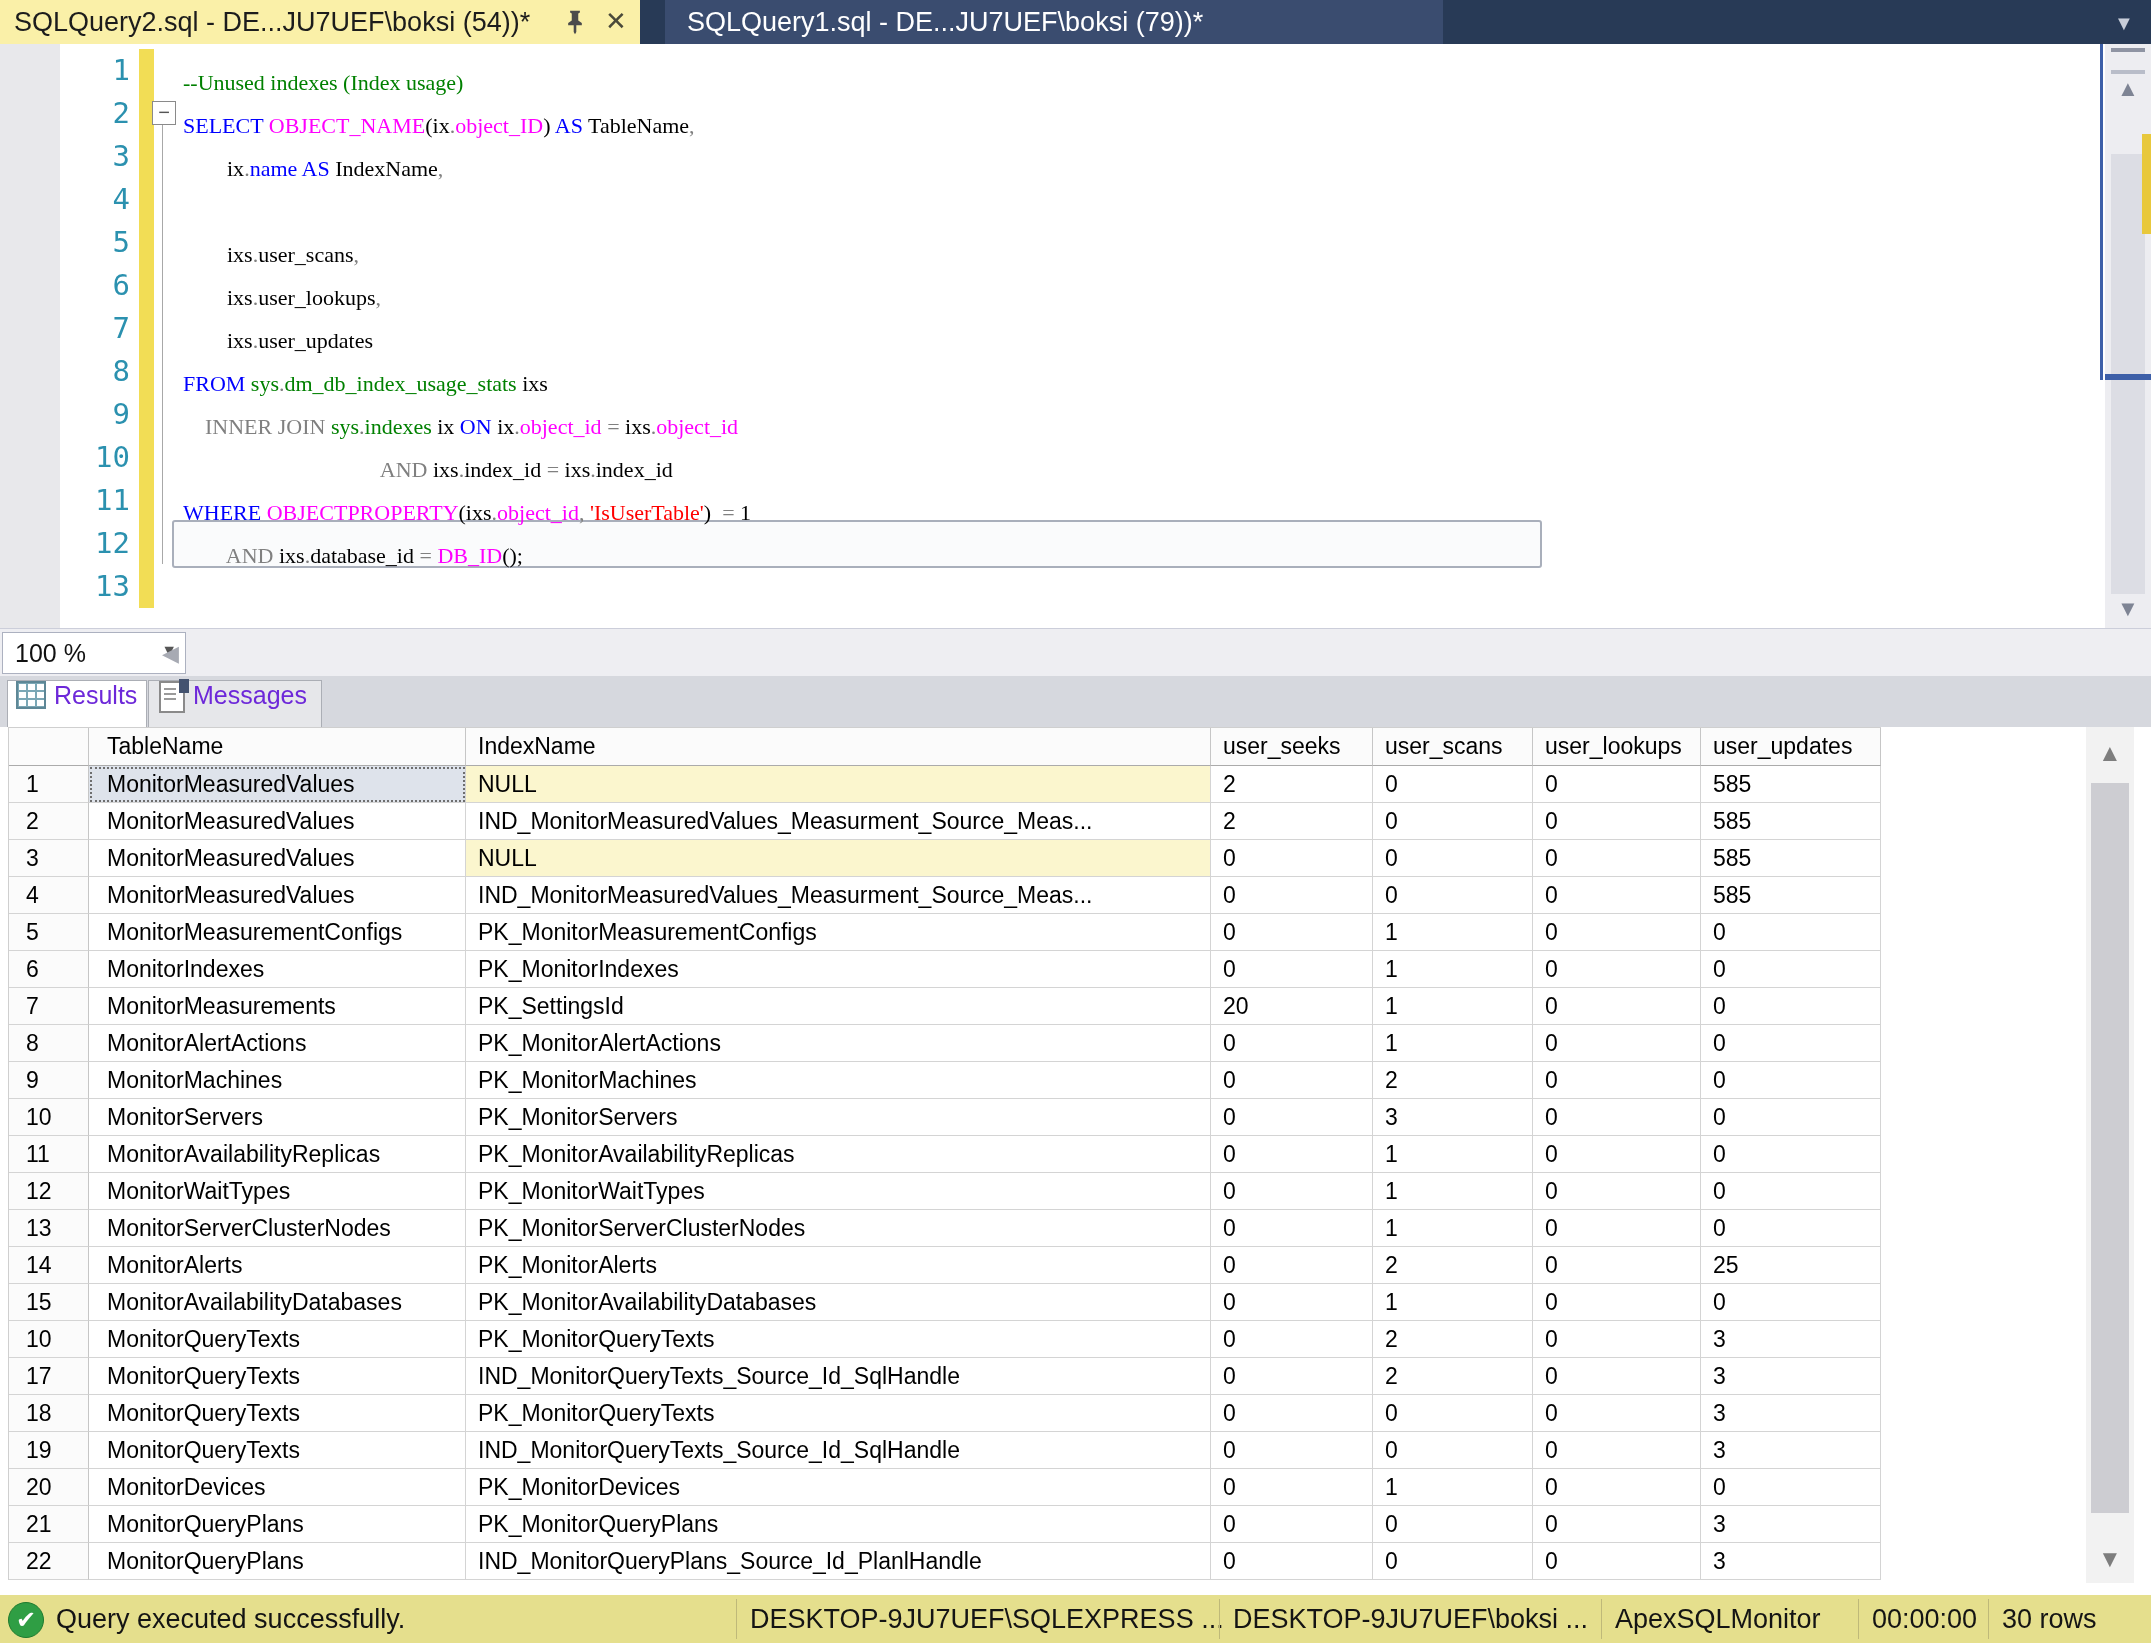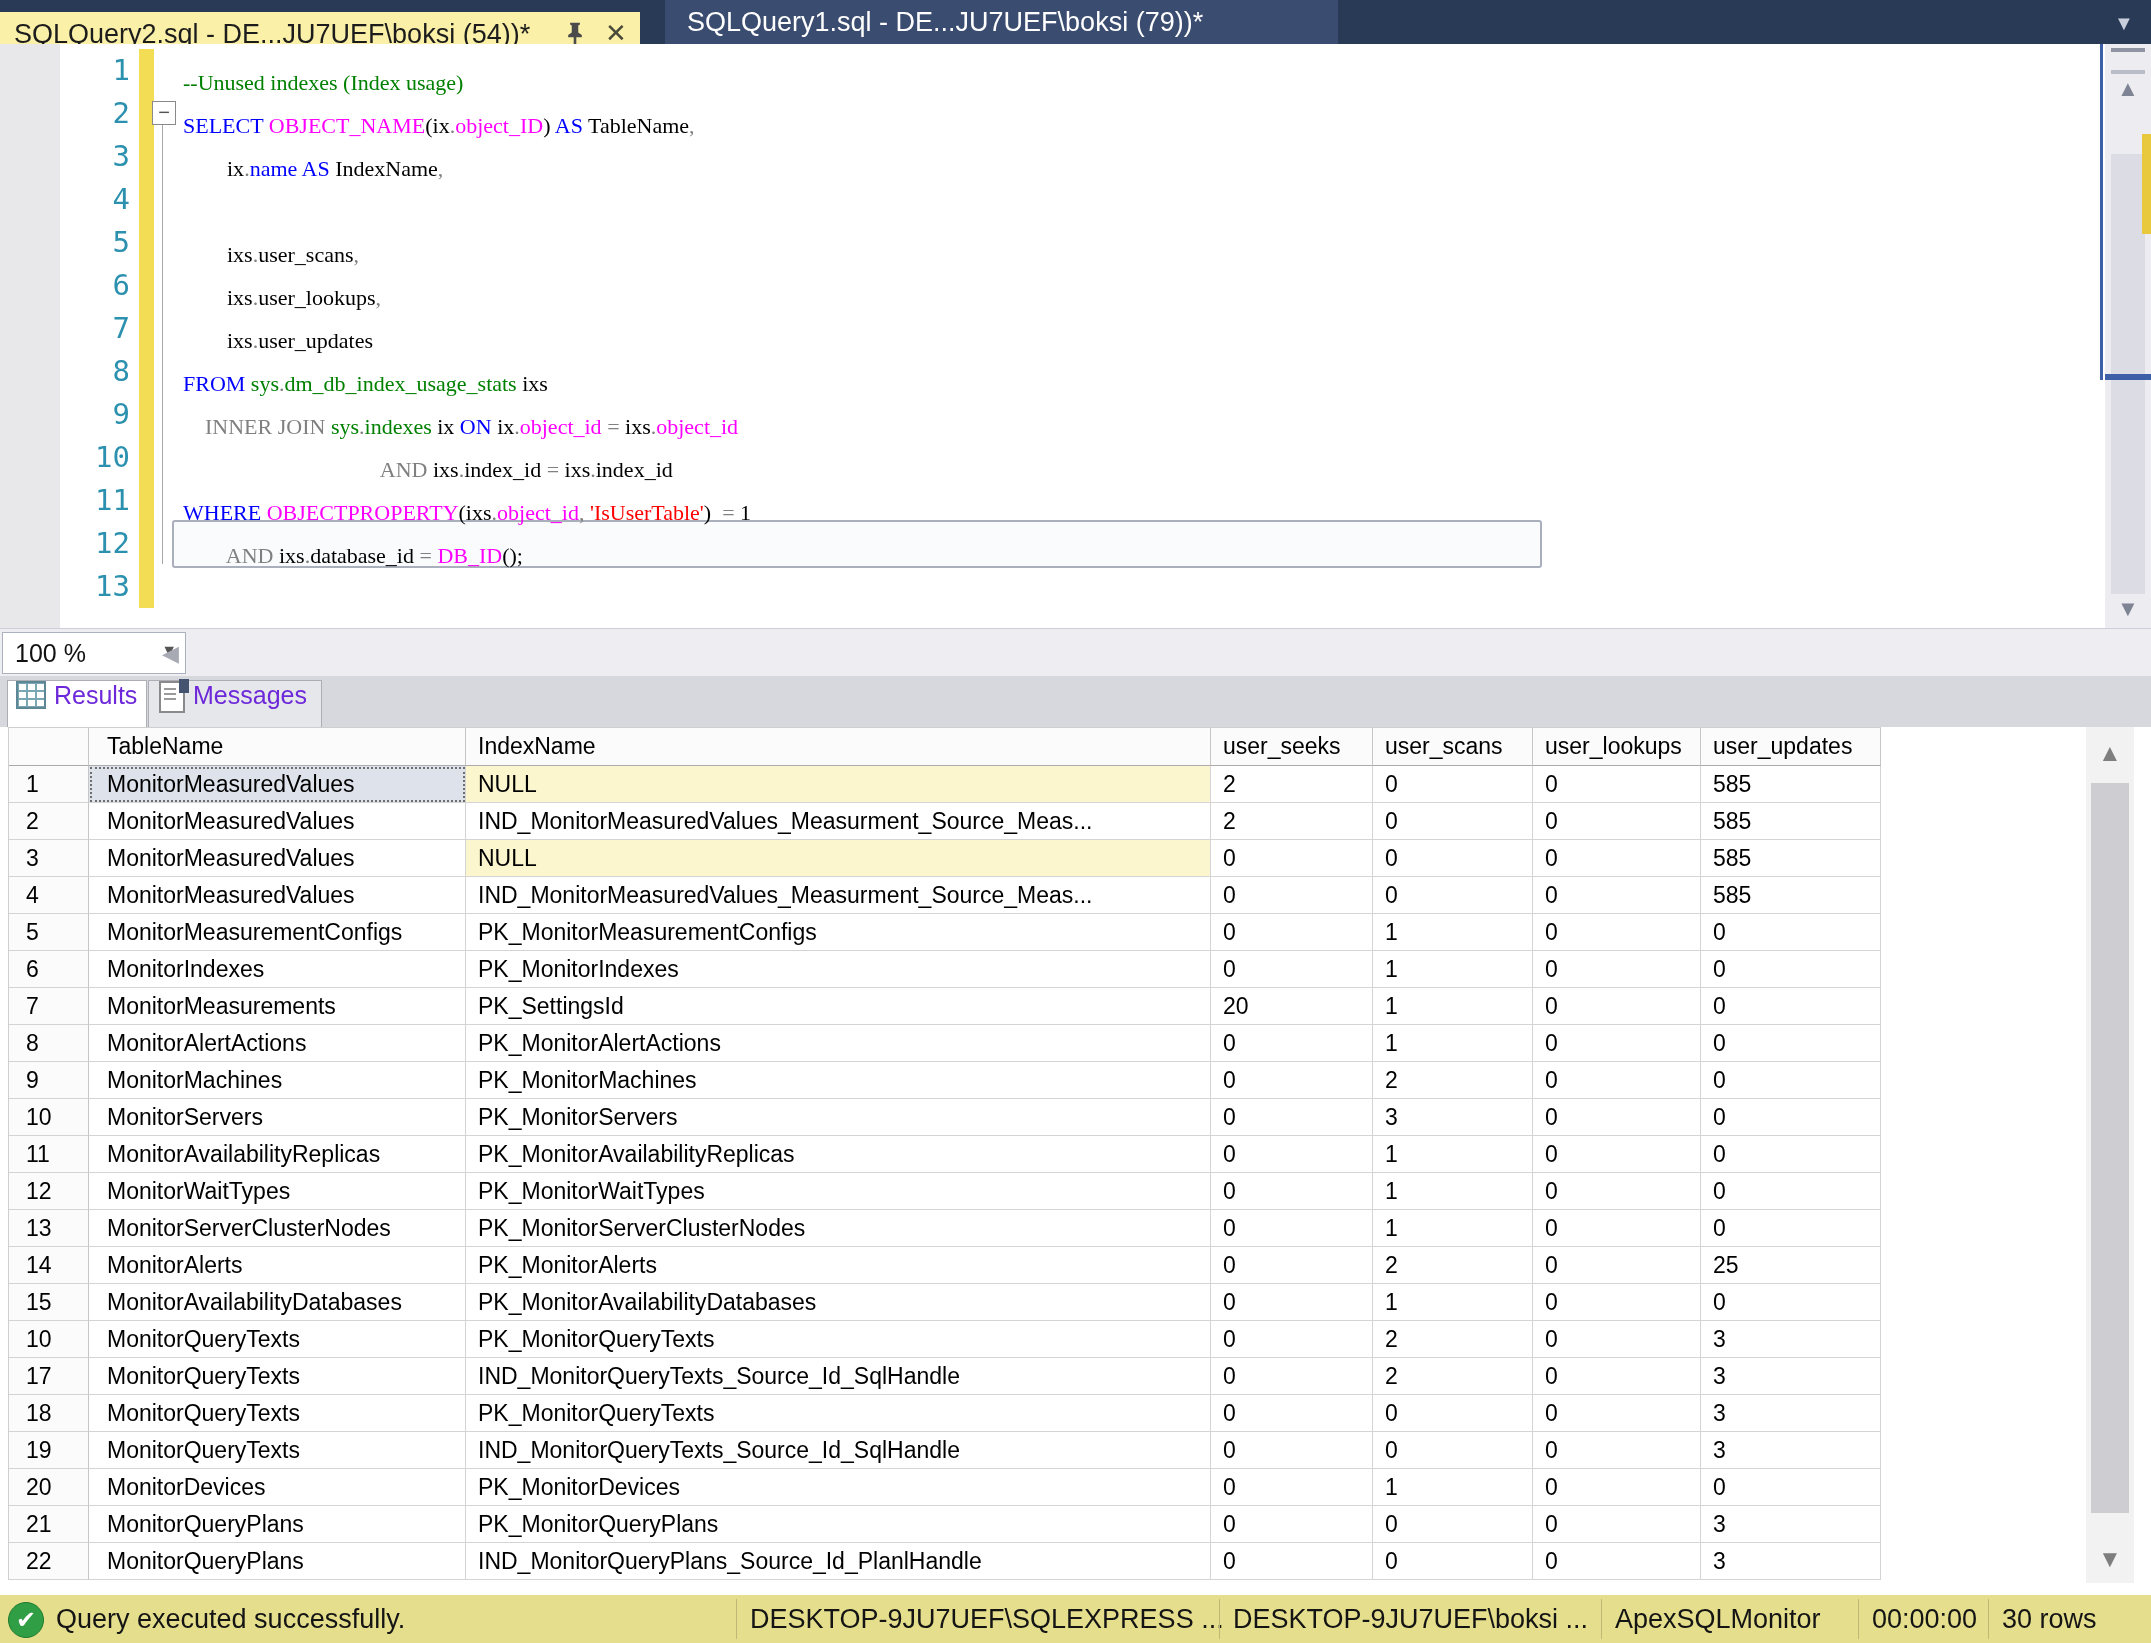--- a/index.html
+++ b/index.html
@@ -2,23 +2,23 @@
 <html><head>
 <meta charset="utf-8">
 <style>
   html,body{margin:0;padding:0;background:#9aa0ad;}
   #root{position:relative;width:2151px;height:1643px;background:#ffffff;overflow:hidden;
         font-family:"Liberation Sans",sans-serif;}
 
   
   .tabbar{position:absolute;left:0;top:0;width:2151px;height:44px;background:#283A56;}
   .tab{position:absolute;top:0;height:44px;display:flex;align-items:center;}
-  .tab-active{left:0;width:640px;background:#FAF0A8;color:#1c1c1c;margin-top:12px;}
+  .tab-active{left:0;width:640px;background:#FAF0A8;color:#1c1c1c;}
   .tab-active .tab-label{font-size:27px;padding-left:14px;white-space:nowrap;}
-  .tab-inactive{left:665px;width:673px;background:#3A4C6F;color:#ffffff;}
+  .tab-inactive{left:665px;width:778px;background:#3A4C6F;color:#ffffff;}
   .tab-inactive .tab-label{font-size:27px;padding-left:22px;white-space:nowrap;}
   .pin-icon{position:absolute;left:562px;top:9px;width:26px;height:26px;}
   .close-icon{position:absolute;left:602px;top:6px;width:28px;height:30px;font-size:26px;
               color:#4a4a3a;text-align:center;line-height:30px;}
   .tab-list-dropdown{position:absolute;right:14px;top:12px;width:26px;height:22px;color:#C8CEDA;
               font-size:20px;text-align:center;}
 
   
   .editor{position:absolute;left:0;top:44px;width:2151px;height:584px;background:#ffffff;overflow:hidden;}
   .glyph-margin{position:absolute;left:0;top:0;width:60px;height:584px;background:#E8E8EB;}

